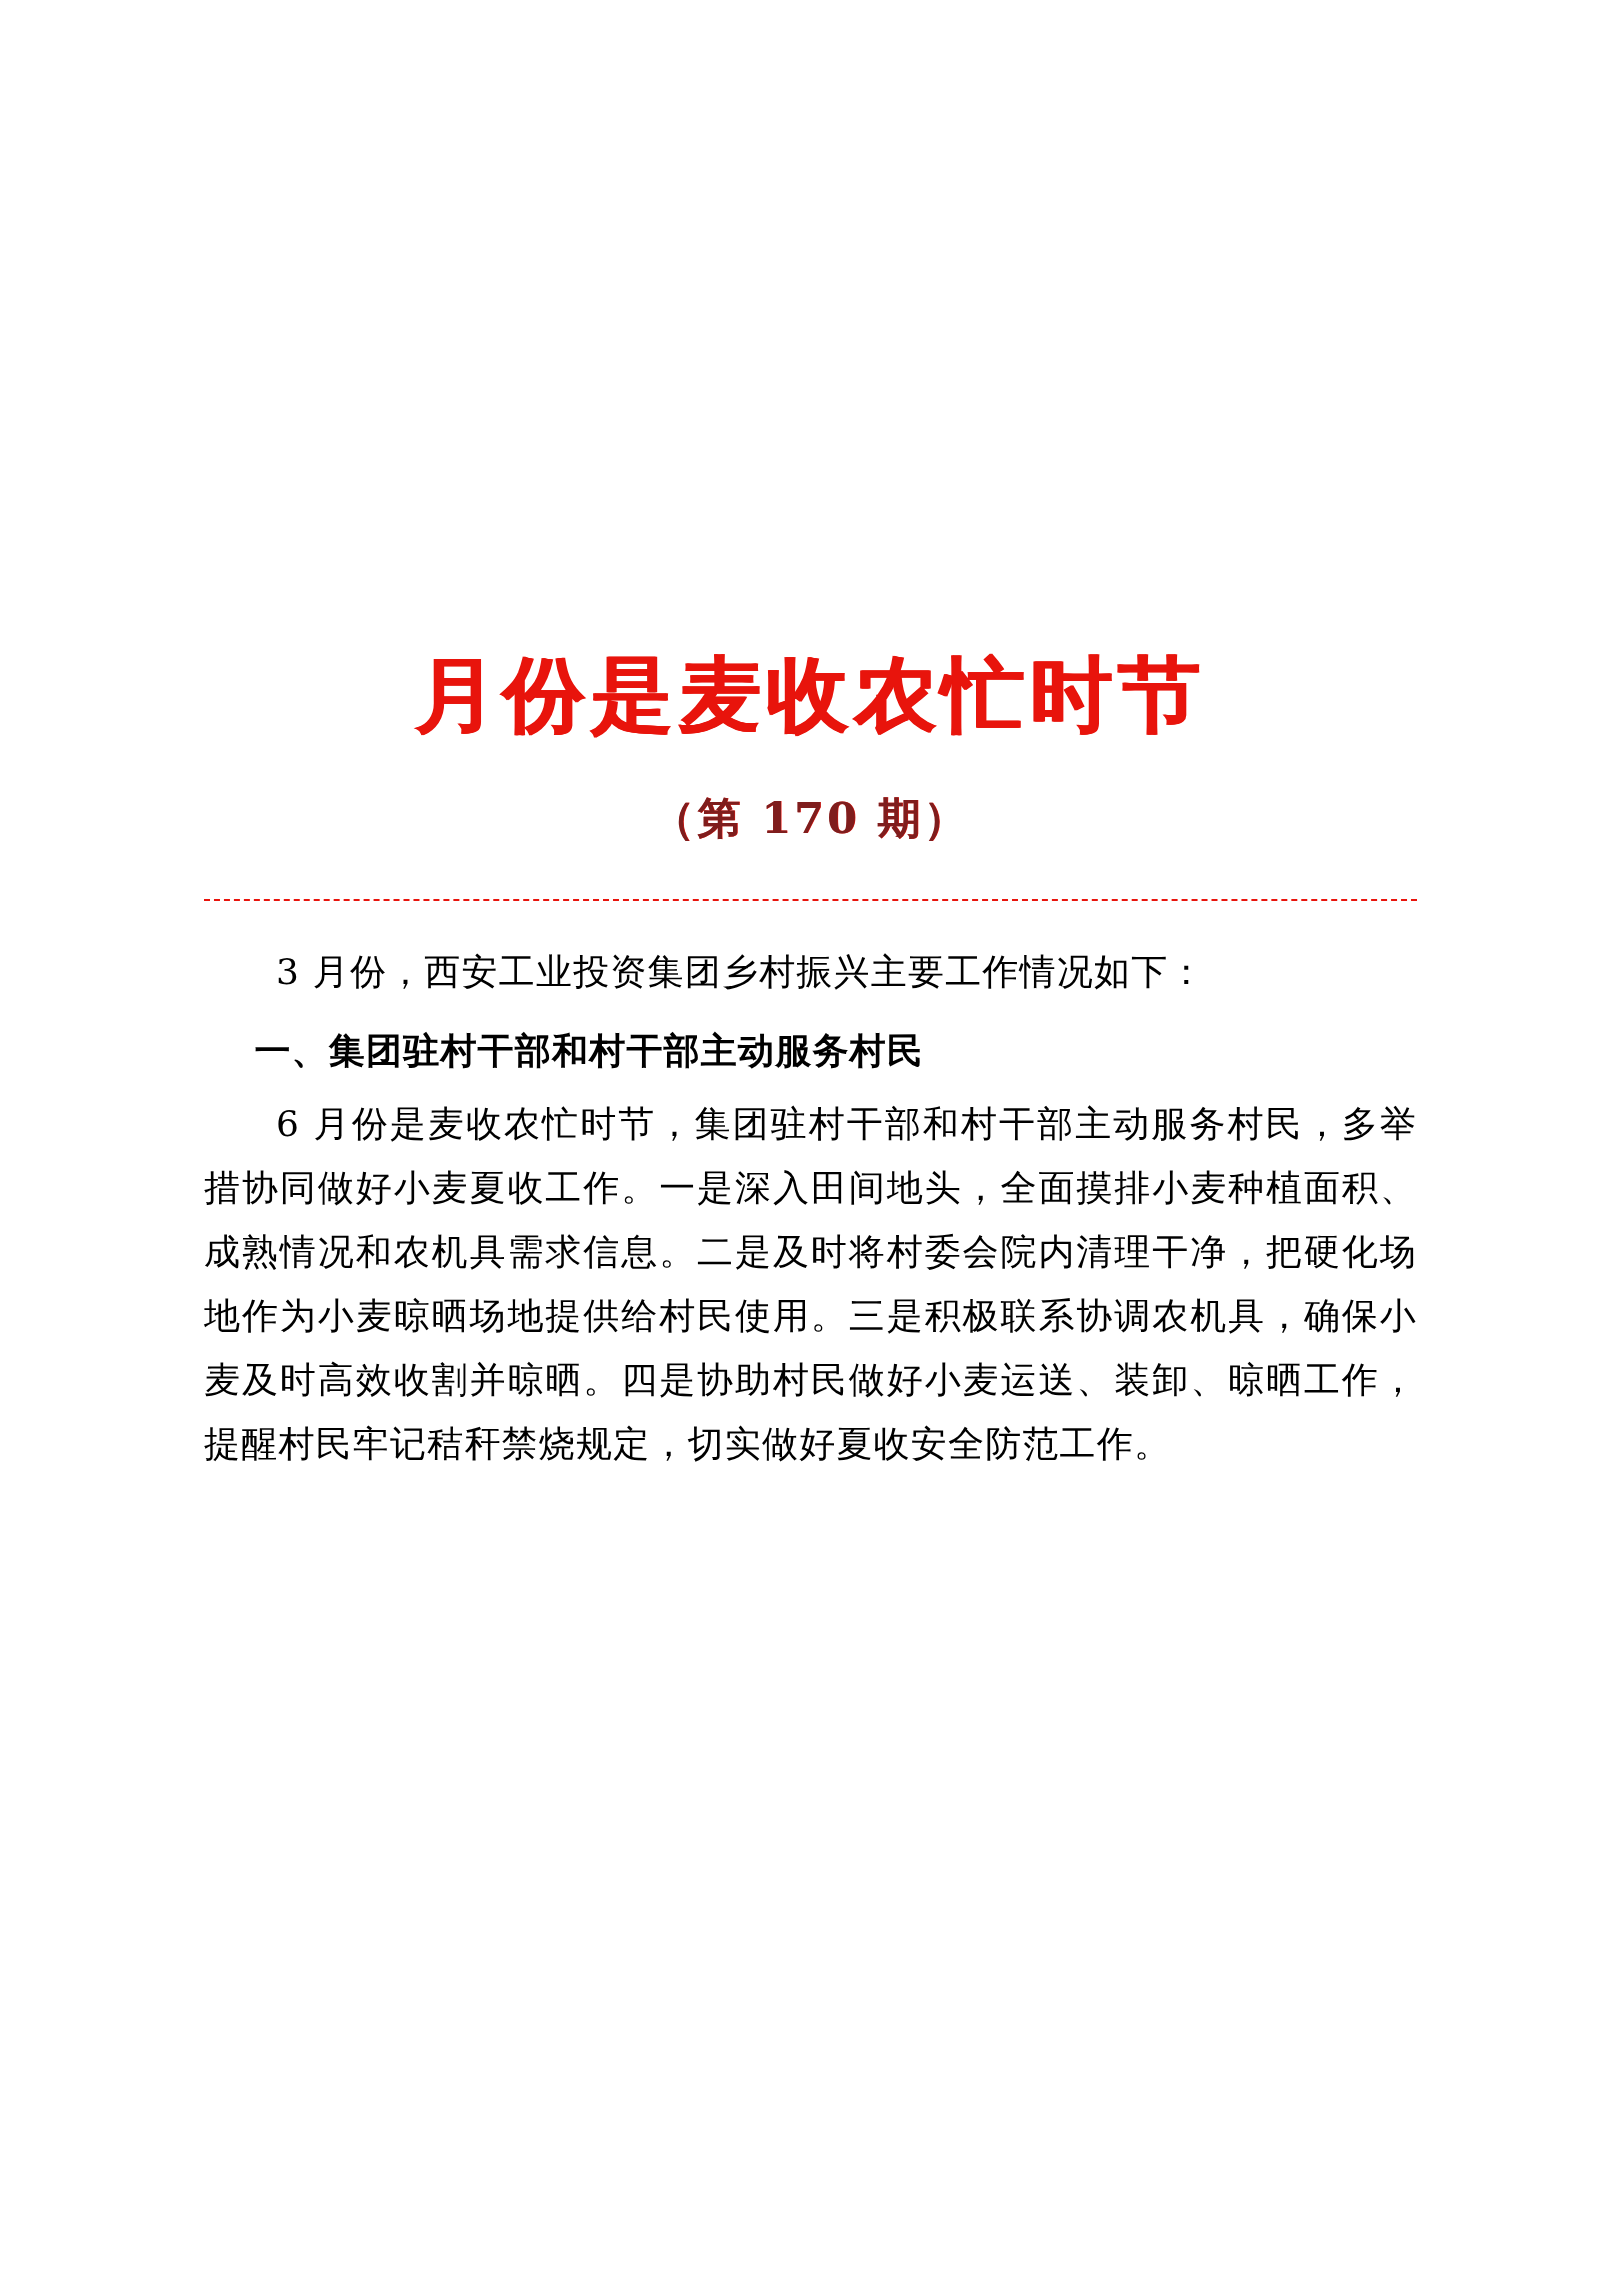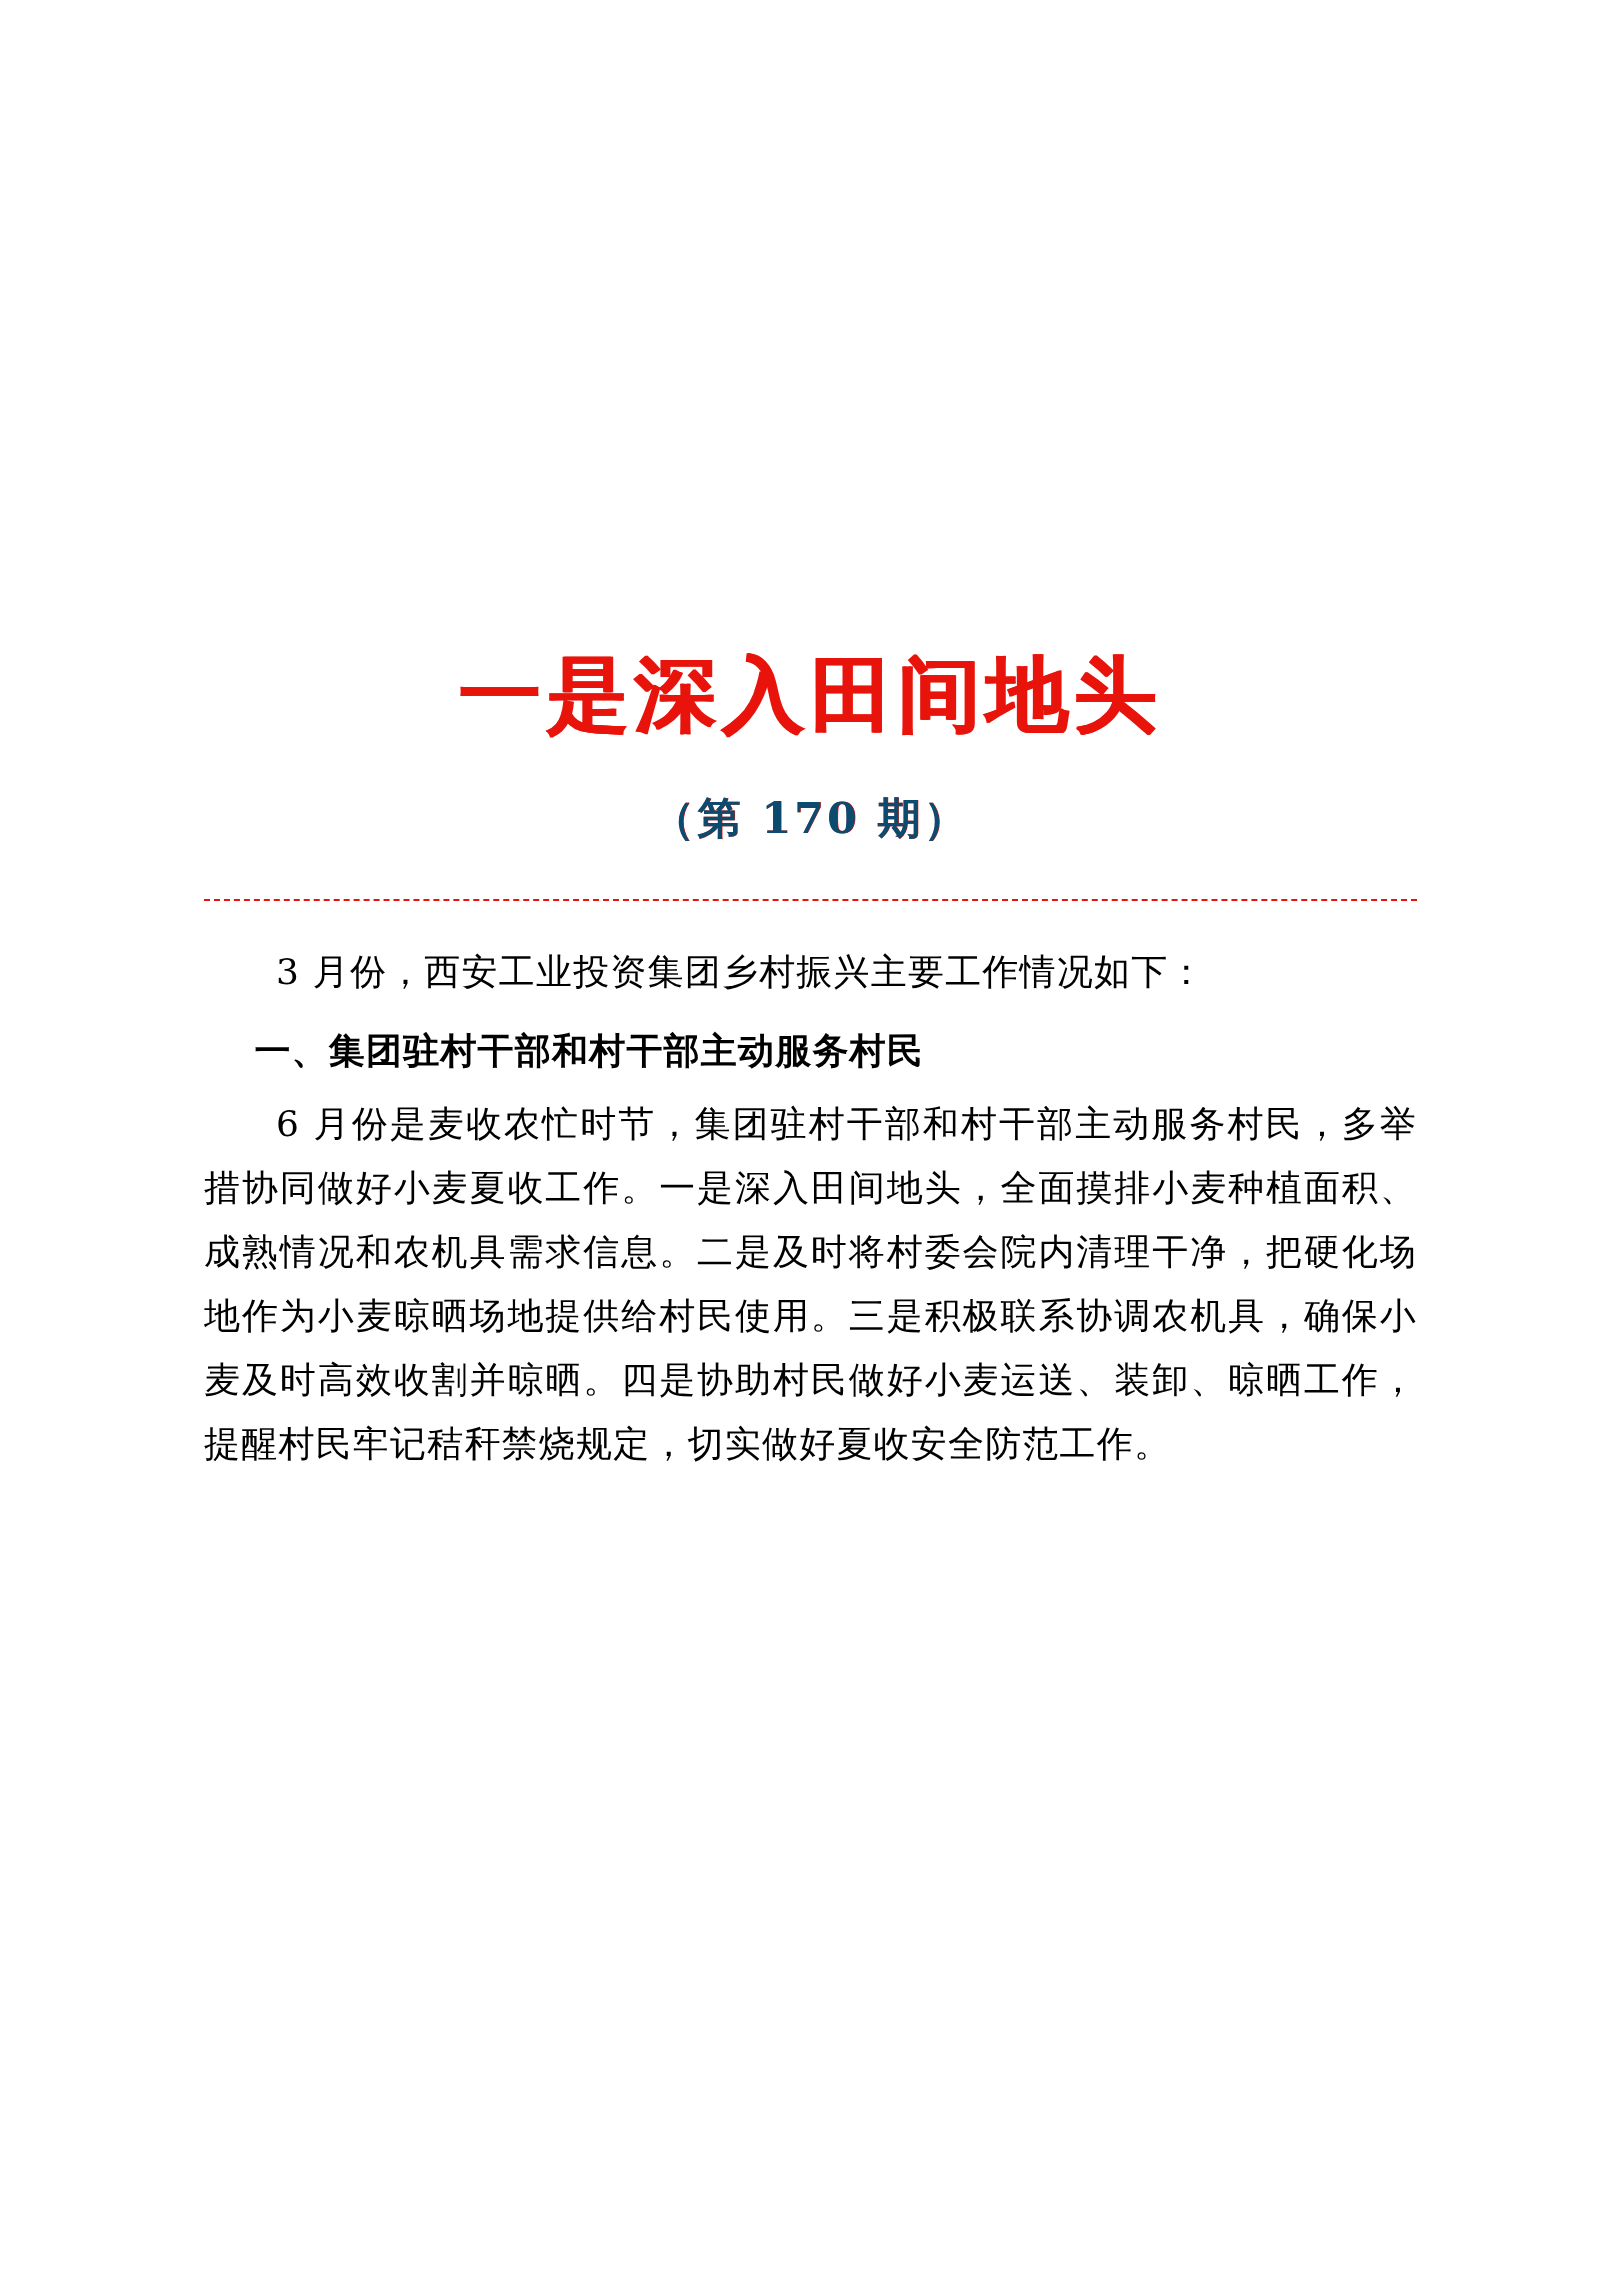--- a/index.html
+++ b/index.html
@@ -31,21 +31,21 @@
     font-weight: bold;
     font-size: 82px;
     line-height: 1.1;
     letter-spacing: 5.9px;
     text-shadow: 1px 0 0 #e8140c, -1px 0 0 #e8140c;
   }
   .doc-issue {
     margin: 0;
     padding-top: 51px;
     text-align: center;
-    color: #0c4a6e;
+    color: #7f1d1d;
     font-weight: bold;
     font-size: 43px;
     letter-spacing: 2.9px;
     text-shadow: 0.5px 0 0 #e8140c;
   }
   .divider-wrap {
     padding-top: 51px;
     text-align: center;
   }
   .divider {
@@ -81,21 +81,21 @@
   }
   .para-body {
     padding-top: 9.8px;
   }
 </style>
 </head>
 <body>
 
 <div class="page">
 
-  <h1 class="doc-title">一是深入田间地头</h1>
+  <h1 class="doc-title">月份是麦收农忙时节</h1>
 
   <div class="doc-issue">（第 170 期）</div>
 
   <div class="divider-wrap">
     <hr class="divider">
   </div>
 
   <div class="body-text">
 
     <p class="para">3 月份，西安工业投资集团乡村振兴主要工作情况如下：</p>

